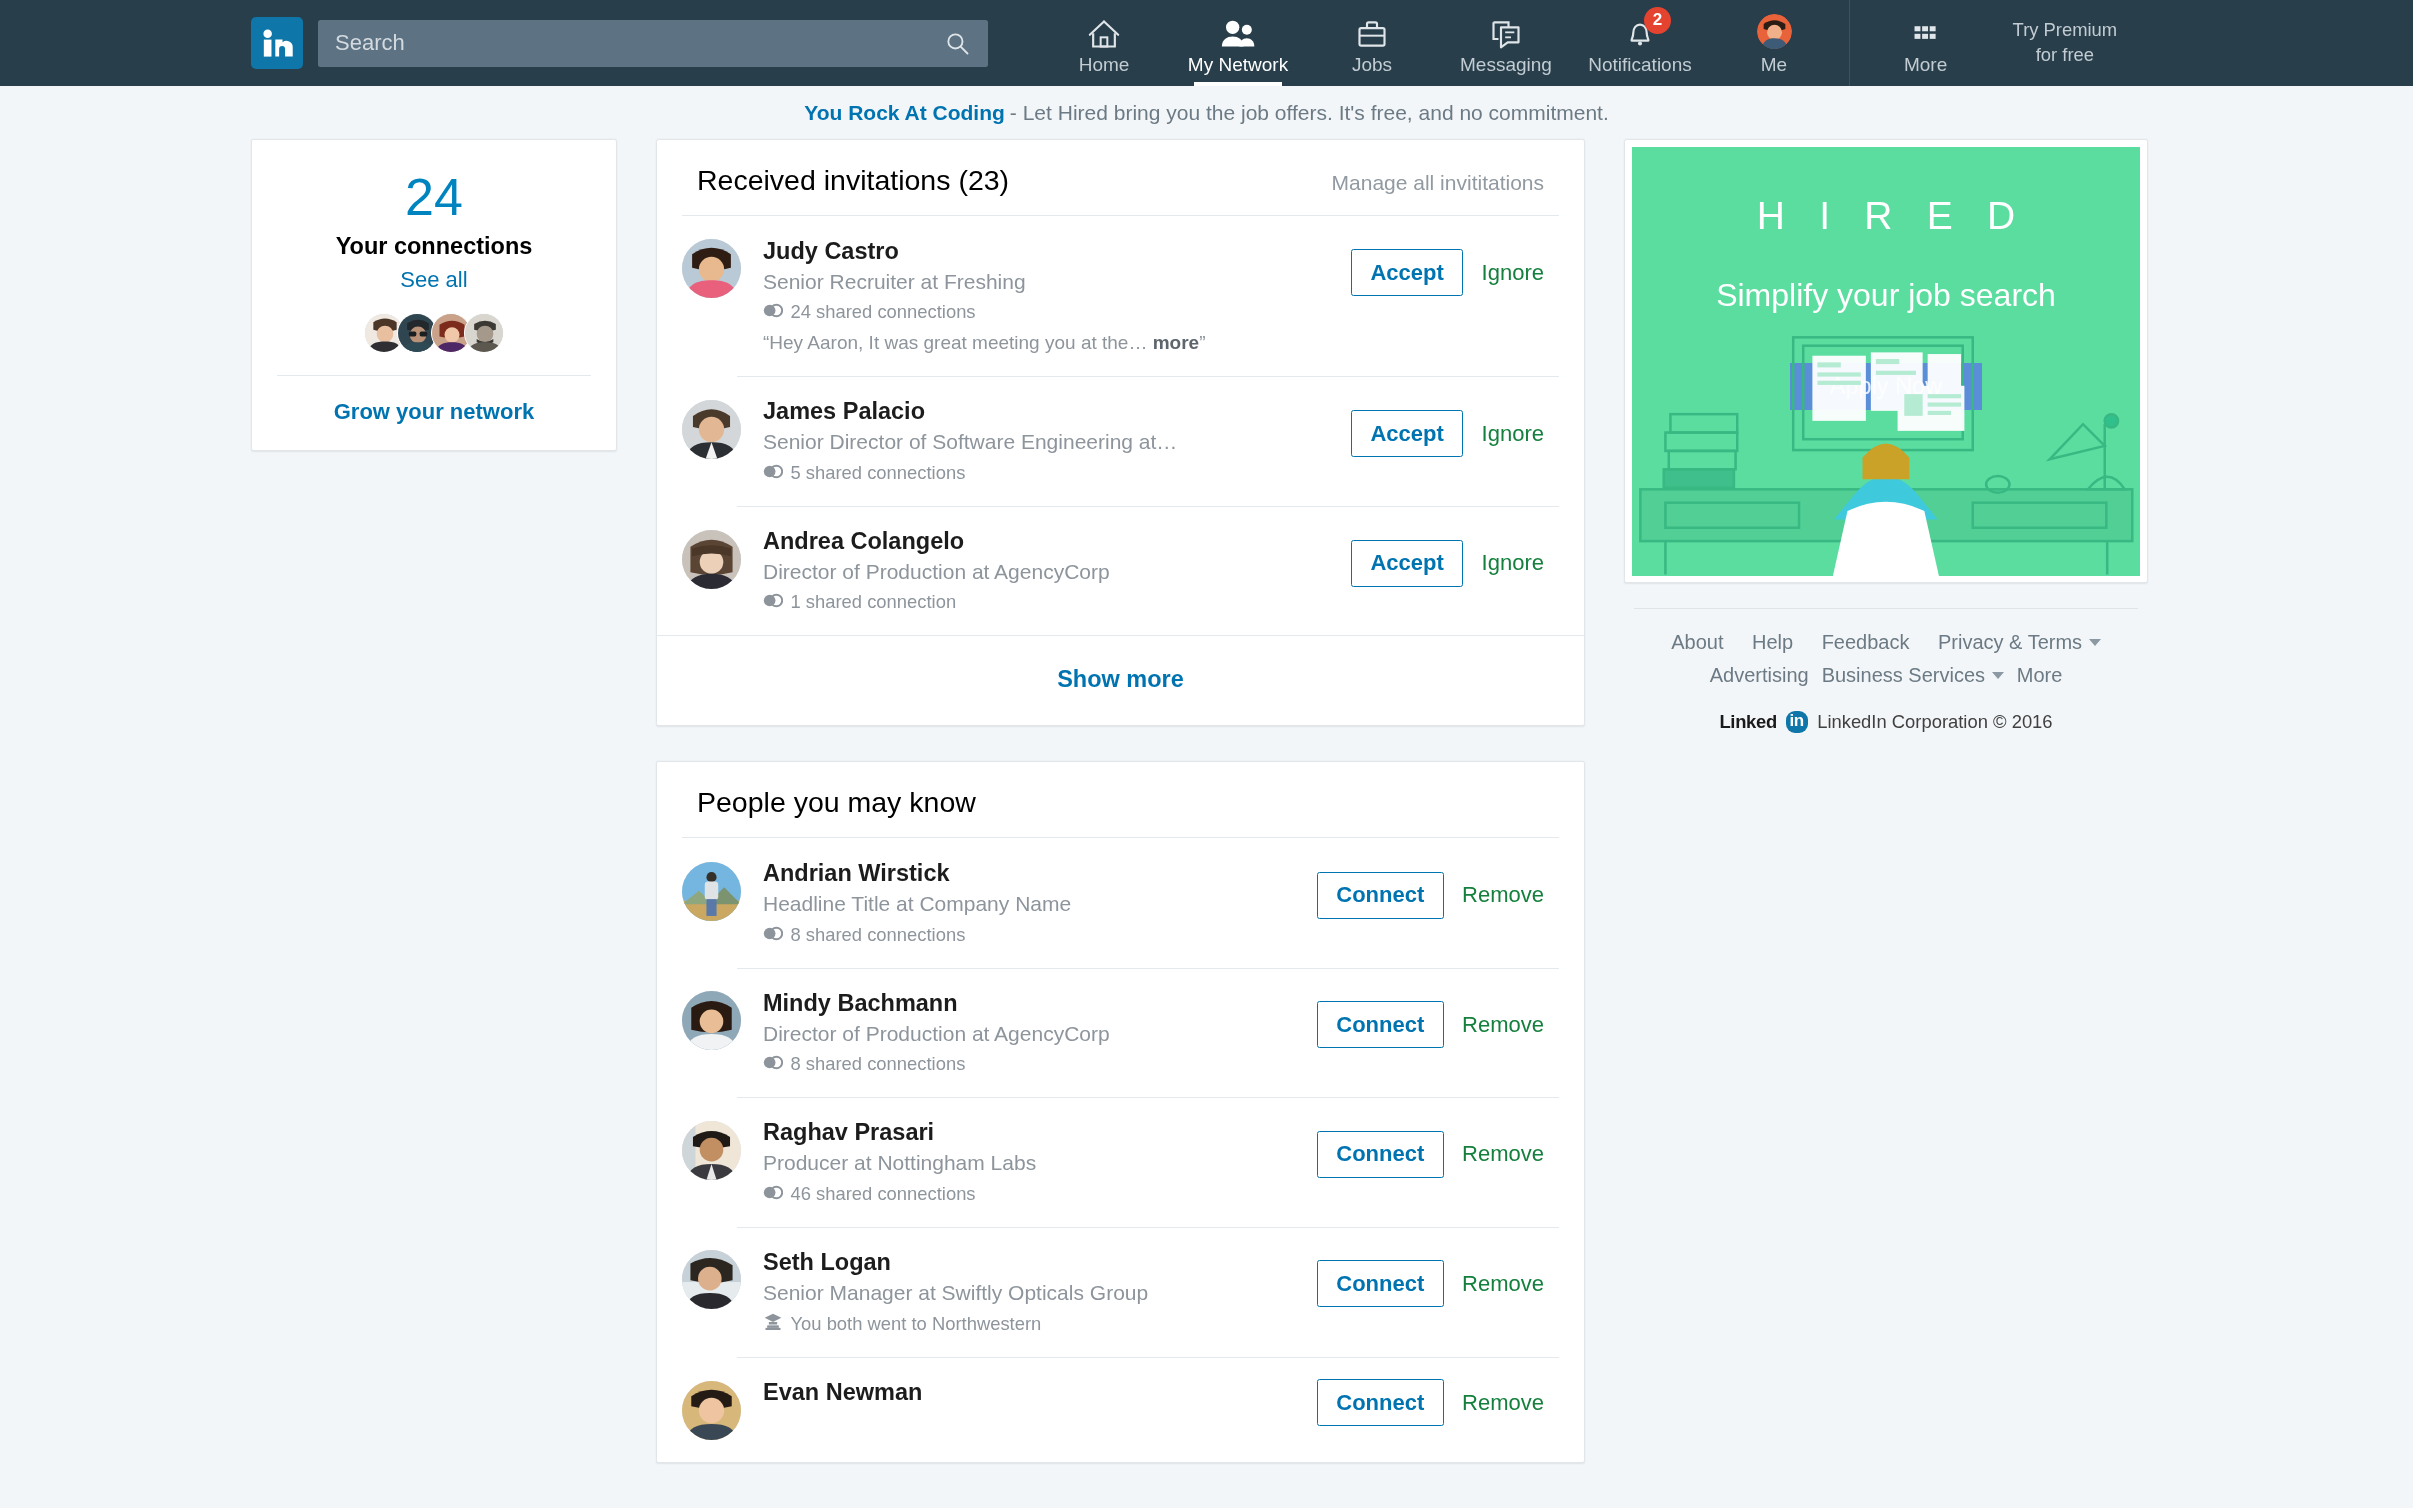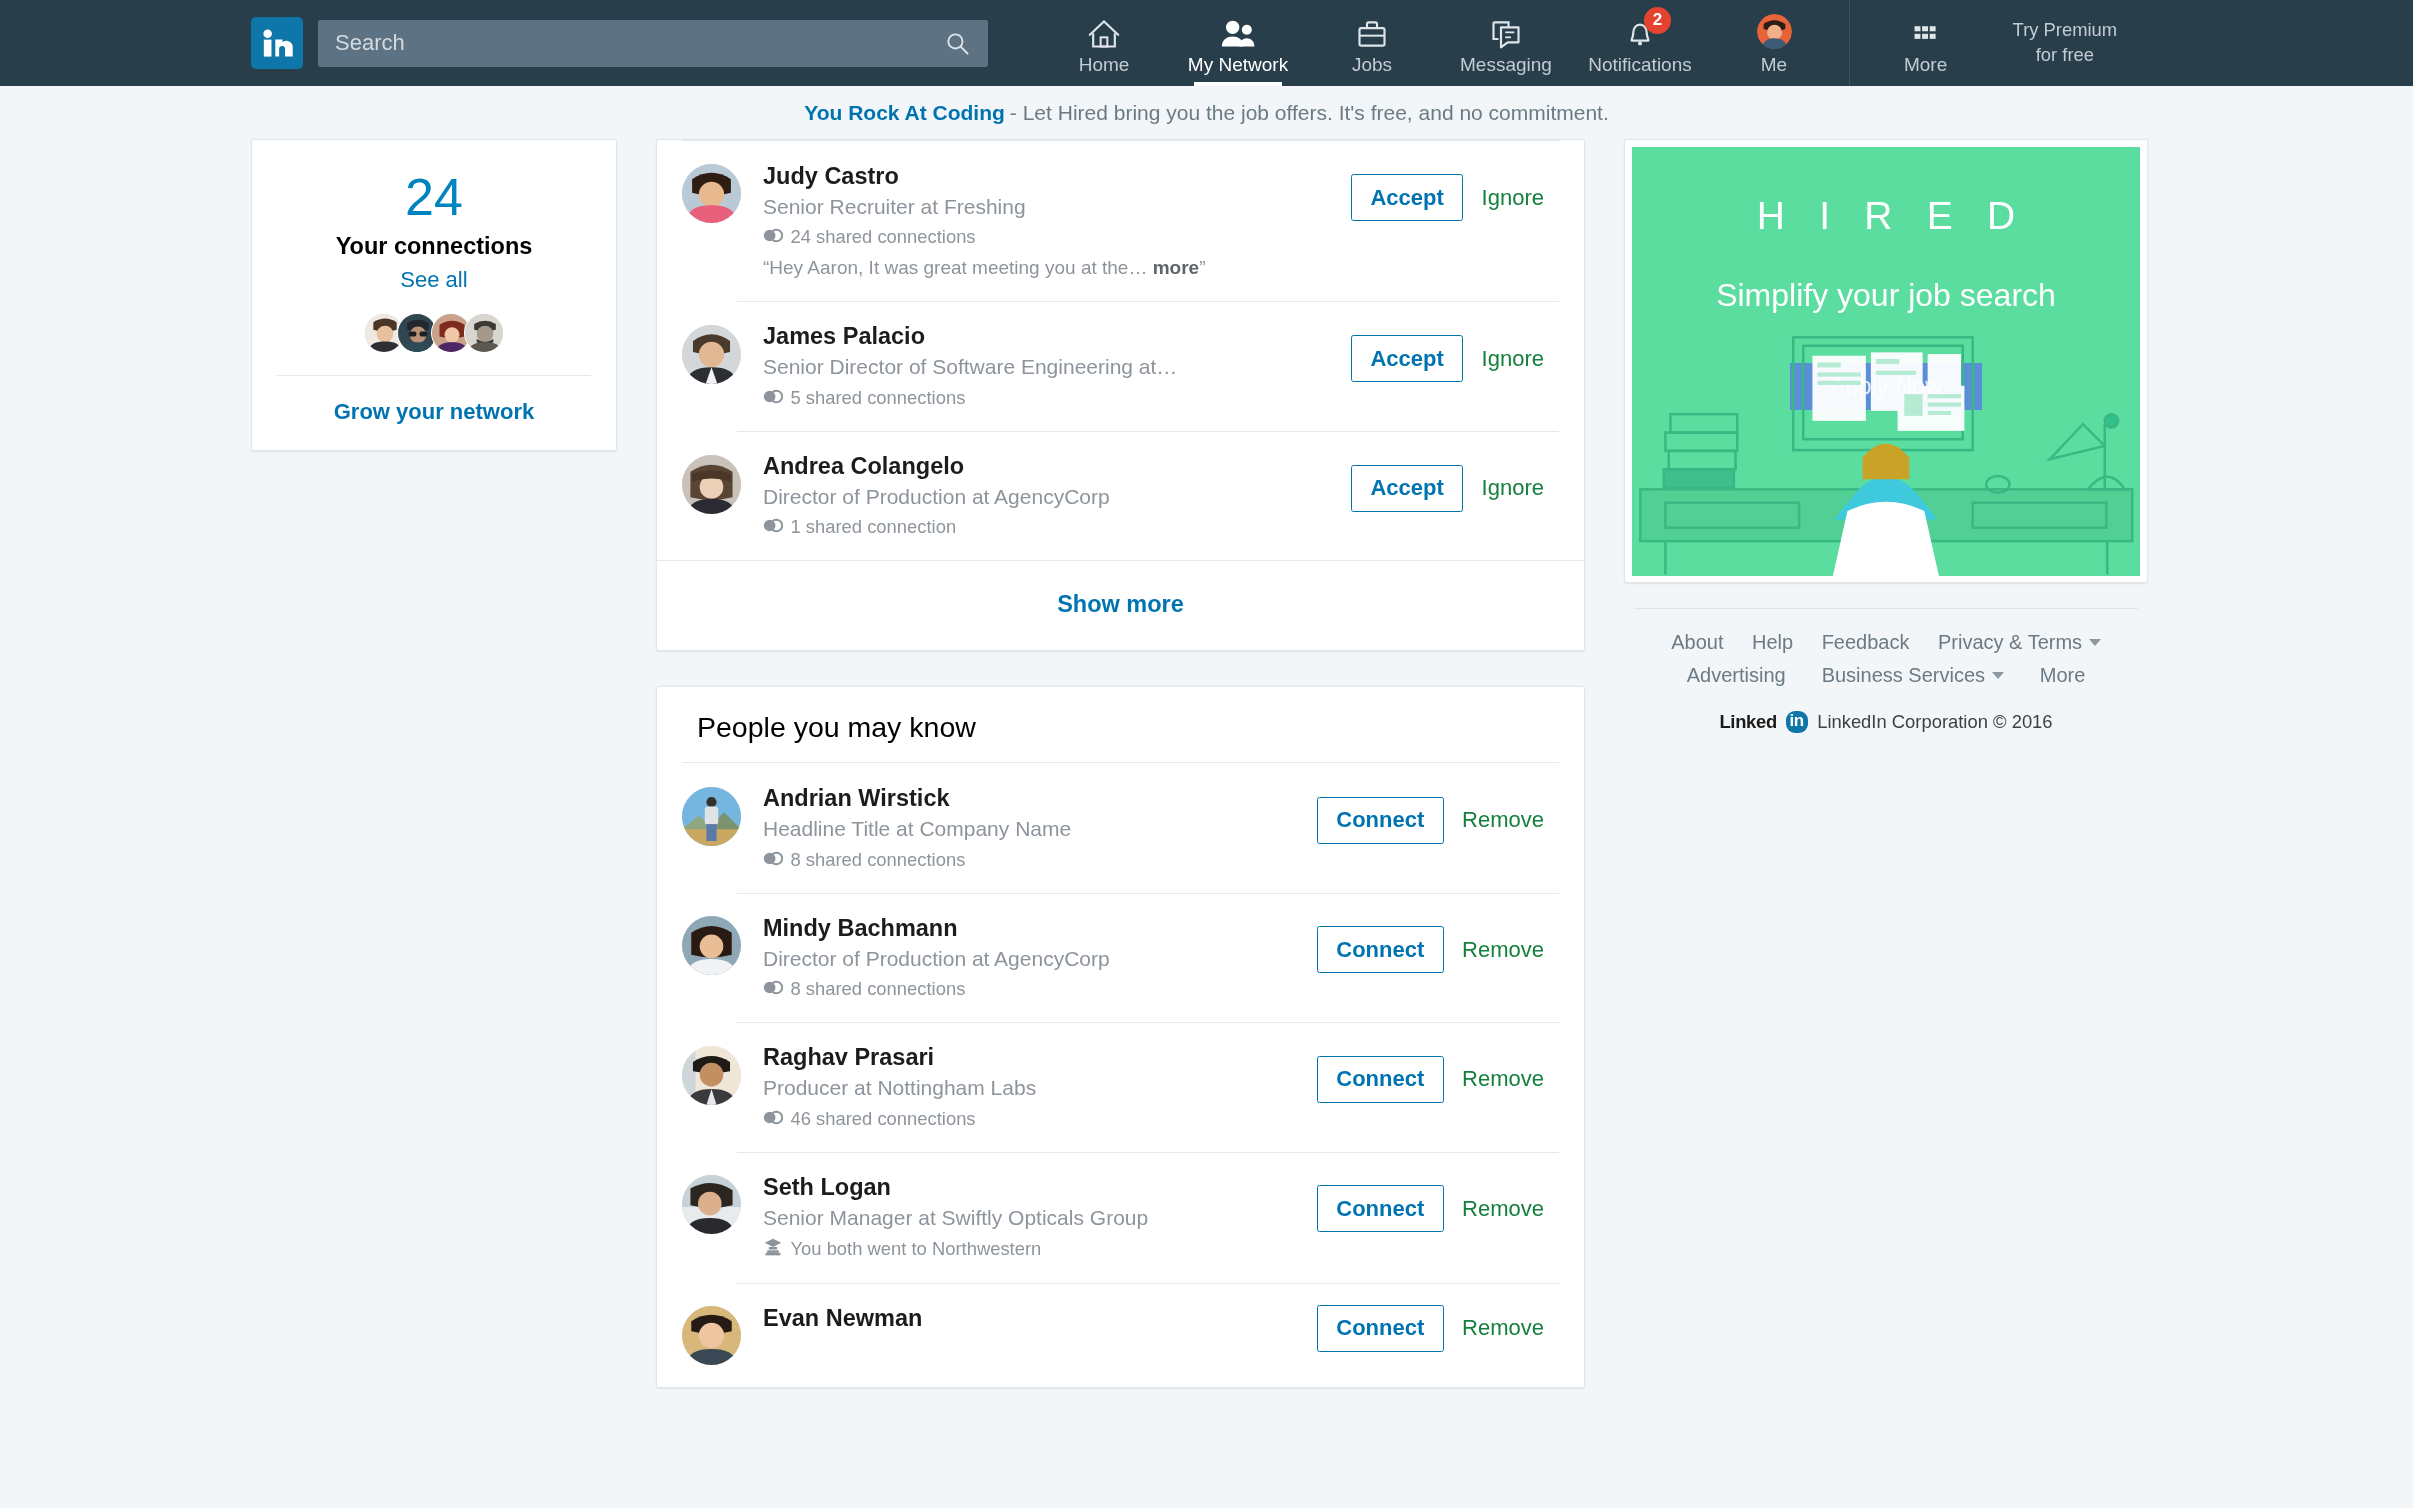--- a/index.html
+++ b/index.html
@@ -211,21 +211,21 @@
   
   .foot-rule { height: 0.8px; background: #dfe4e8; margin: 25px 10px 0 10px; }
   .foot-links {
     display: flex; flex-wrap: wrap; justify-content: center;
     gap: 8.4px 28.5px; padding: 22px 17px 0 17px;
   }
   .foot-link {
     font-size: 20px; color: #6b7a84; cursor: pointer;
     display: inline-flex; align-items: center; gap: 6.7px;
   }
-  .foot-row2 { display: flex; justify-content: center; gap: 36px; margin-top: 10px; }
+  .foot-row2 { display: flex; justify-content: center; gap: 13px; margin-top: 10px; }
   .caret { width: 0; height: 0; border-left: 6.7px solid transparent; border-right: 6.7px solid transparent; border-top: 7.5px solid #8b99a3; }
   .foot-brand {
     display: flex; align-items: center; justify-content: center;
     gap: 9.2px; margin-top: 23.5px;
   }
   .foot-brand .lk-word { font-size: 18.4px; font-weight: bold; color: #1a1a1a; letter-spacing: -0.3px; }
   .foot-brand .lk-mark {
     background: #0e76a8; color: #fff; font-size: 17px; font-weight: bold;
     padding: 0.8px 4.2px 1.7px 3.4px; border-radius: 9px; letter-spacing: -0.4px;
   }
@@ -407,20 +407,24 @@
       </div>
 
       <div class="conn-sep"></div>
       <div class="conn-grow">Grow your network</div>
     </div>
   </div>
 
   <div class="col-center">
 
     <div class="card">
+      <div class="card-head">
+        <h2>Received invitations (23)</h2>
+        <span class="head-action">Manage all invititations</span>
+      </div>
       <div class="head-rule"></div>
 
       <div class="person-row">
         <span class="p-avatar">
           <svg width="59" height="59" viewBox="0 0 70 70">
               <rect width="70" height="70" fill="#b9cad6"></rect>
               <path d="M12 18 q23-15 46 0 v16 q-23 7-46 0z" fill="#2f1d14"></path>
               <circle cx="35" cy="36" r="15" fill="#e8b98f"></circle>
               <path d="M3 70 c4-16 14-21 32-21 s28 5 32 21z" fill="#e8607c"></path>
             </svg>

